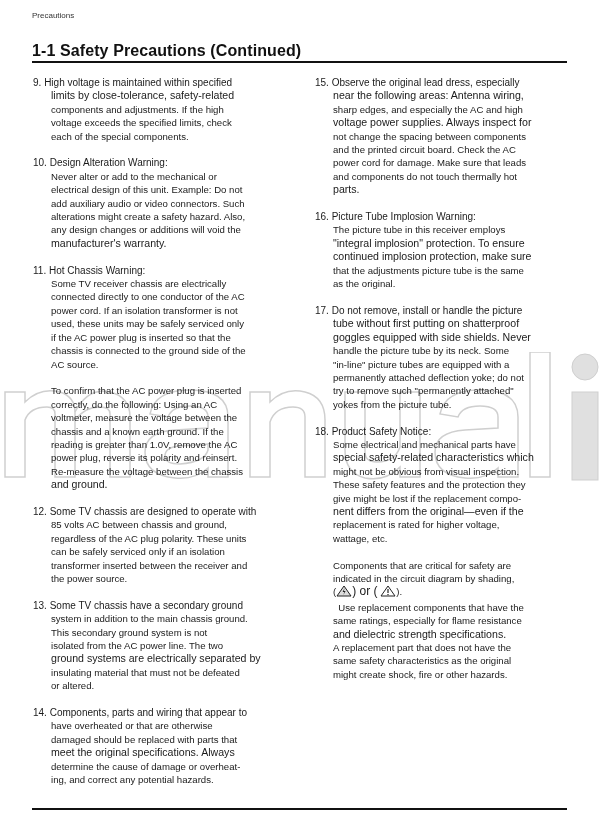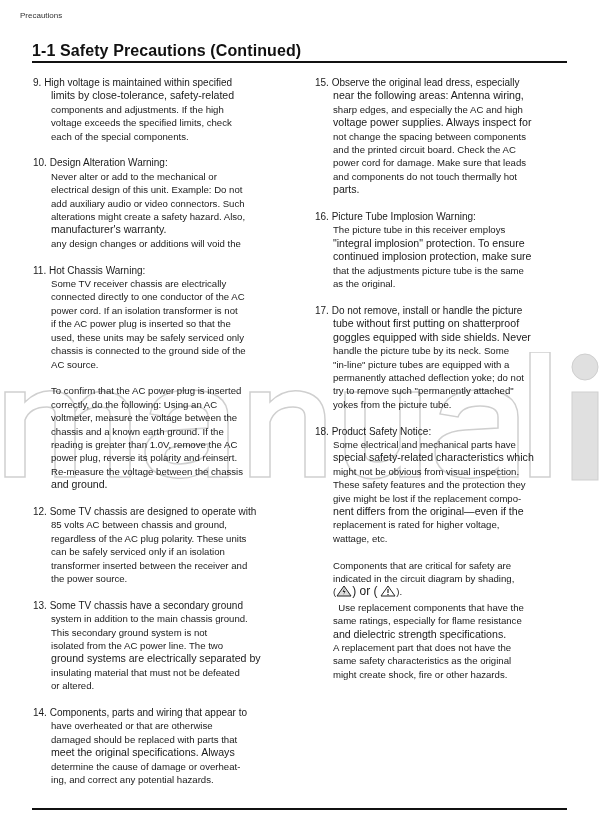--- a/index.html
+++ b/index.html
@@ -1,21 +1,21 @@
 <!DOCTYPE html>
 <html><head>
 <meta charset="utf-8">
 <style>
   html, body { margin: 0; padding: 0; background: #ffffff; }
   body {
     width: 600px; height: 840px; position: relative; overflow: hidden;
     font-family: "Liberation Sans", sans-serif; color: #1a1a1a;
   }
   .running-head {
-    position: absolute; left: 20px; top: 11px; font-size: 8px; color: #333;
+    position: absolute; left: 32px; top: 11px; font-size: 8px; color: #333;
   }
   .page-title {
     position: absolute; left: 32px; top: 42px; font-size: 16px; font-weight: bold; color: #111;
     letter-spacing: 0.1px;
   }
   .title-rule {
     position: absolute; left: 32px; top: 61px; width: 535px; height: 2px; background: #111;
   }
   .footer-rule {
     position: absolute; left: 32px; top: 808px; width: 535px; height: 1.5px; background: #111;
@@ -83,33 +83,33 @@
       </div>
     </div>
     <div class="gap"></div>
     <div class="item">
       <div class="item-head"><span>10.</span><span> </span><span>Design Alteration Warning:</span></div>
       <div class="item-body">
         <span class="ln">Never alter or add to the mechanical or</span>
         <span class="ln">electrical design of this unit. Example: Do not</span>
         <span class="ln">add auxiliary audio or video connectors. Such</span>
         <span class="ln">alterations might create a safety hazard. Also,</span>
+        <span class="ln">any design changes or additions will void the</span>
         <span class="ln big">manufacturer's warranty.</span>
-        <span class="ln">any design changes or additions will void the</span>
       </div>
     </div>
     <div class="gap"></div>
     <div class="item">
       <div class="item-head"><span>11.</span><span> </span><span>Hot Chassis Warning:</span></div>
       <div class="item-body">
         <span class="ln">Some TV receiver chassis are electrically</span>
         <span class="ln">connected directly to one conductor of the AC</span>
         <span class="ln">power cord. If an isolation transformer is not</span>
+        <span class="ln">used, these units may be safely serviced only</span>
         <span class="ln">if the AC power plug is inserted so that the</span>
-        <span class="ln">used, these units may be safely serviced only</span>
         <span class="ln">chassis is connected to the ground side of the</span>
         <span class="ln">AC source.</span>
         <span class="ln">&nbsp;</span>
         <span class="ln">To confirm that the AC power plug is inserted</span>
         <span class="ln">correctly, do the following: Using an AC</span>
         <span class="ln">voltmeter, measure the voltage between the</span>
         <span class="ln">chassis and a known earth ground. If the</span>
         <span class="ln">reading is greater than 1.0V, remove the AC</span>
         <span class="ln">power plug, reverse its polarity and reinsert.</span>
         <span class="ln">Re-measure the voltage between the chassis</span>

